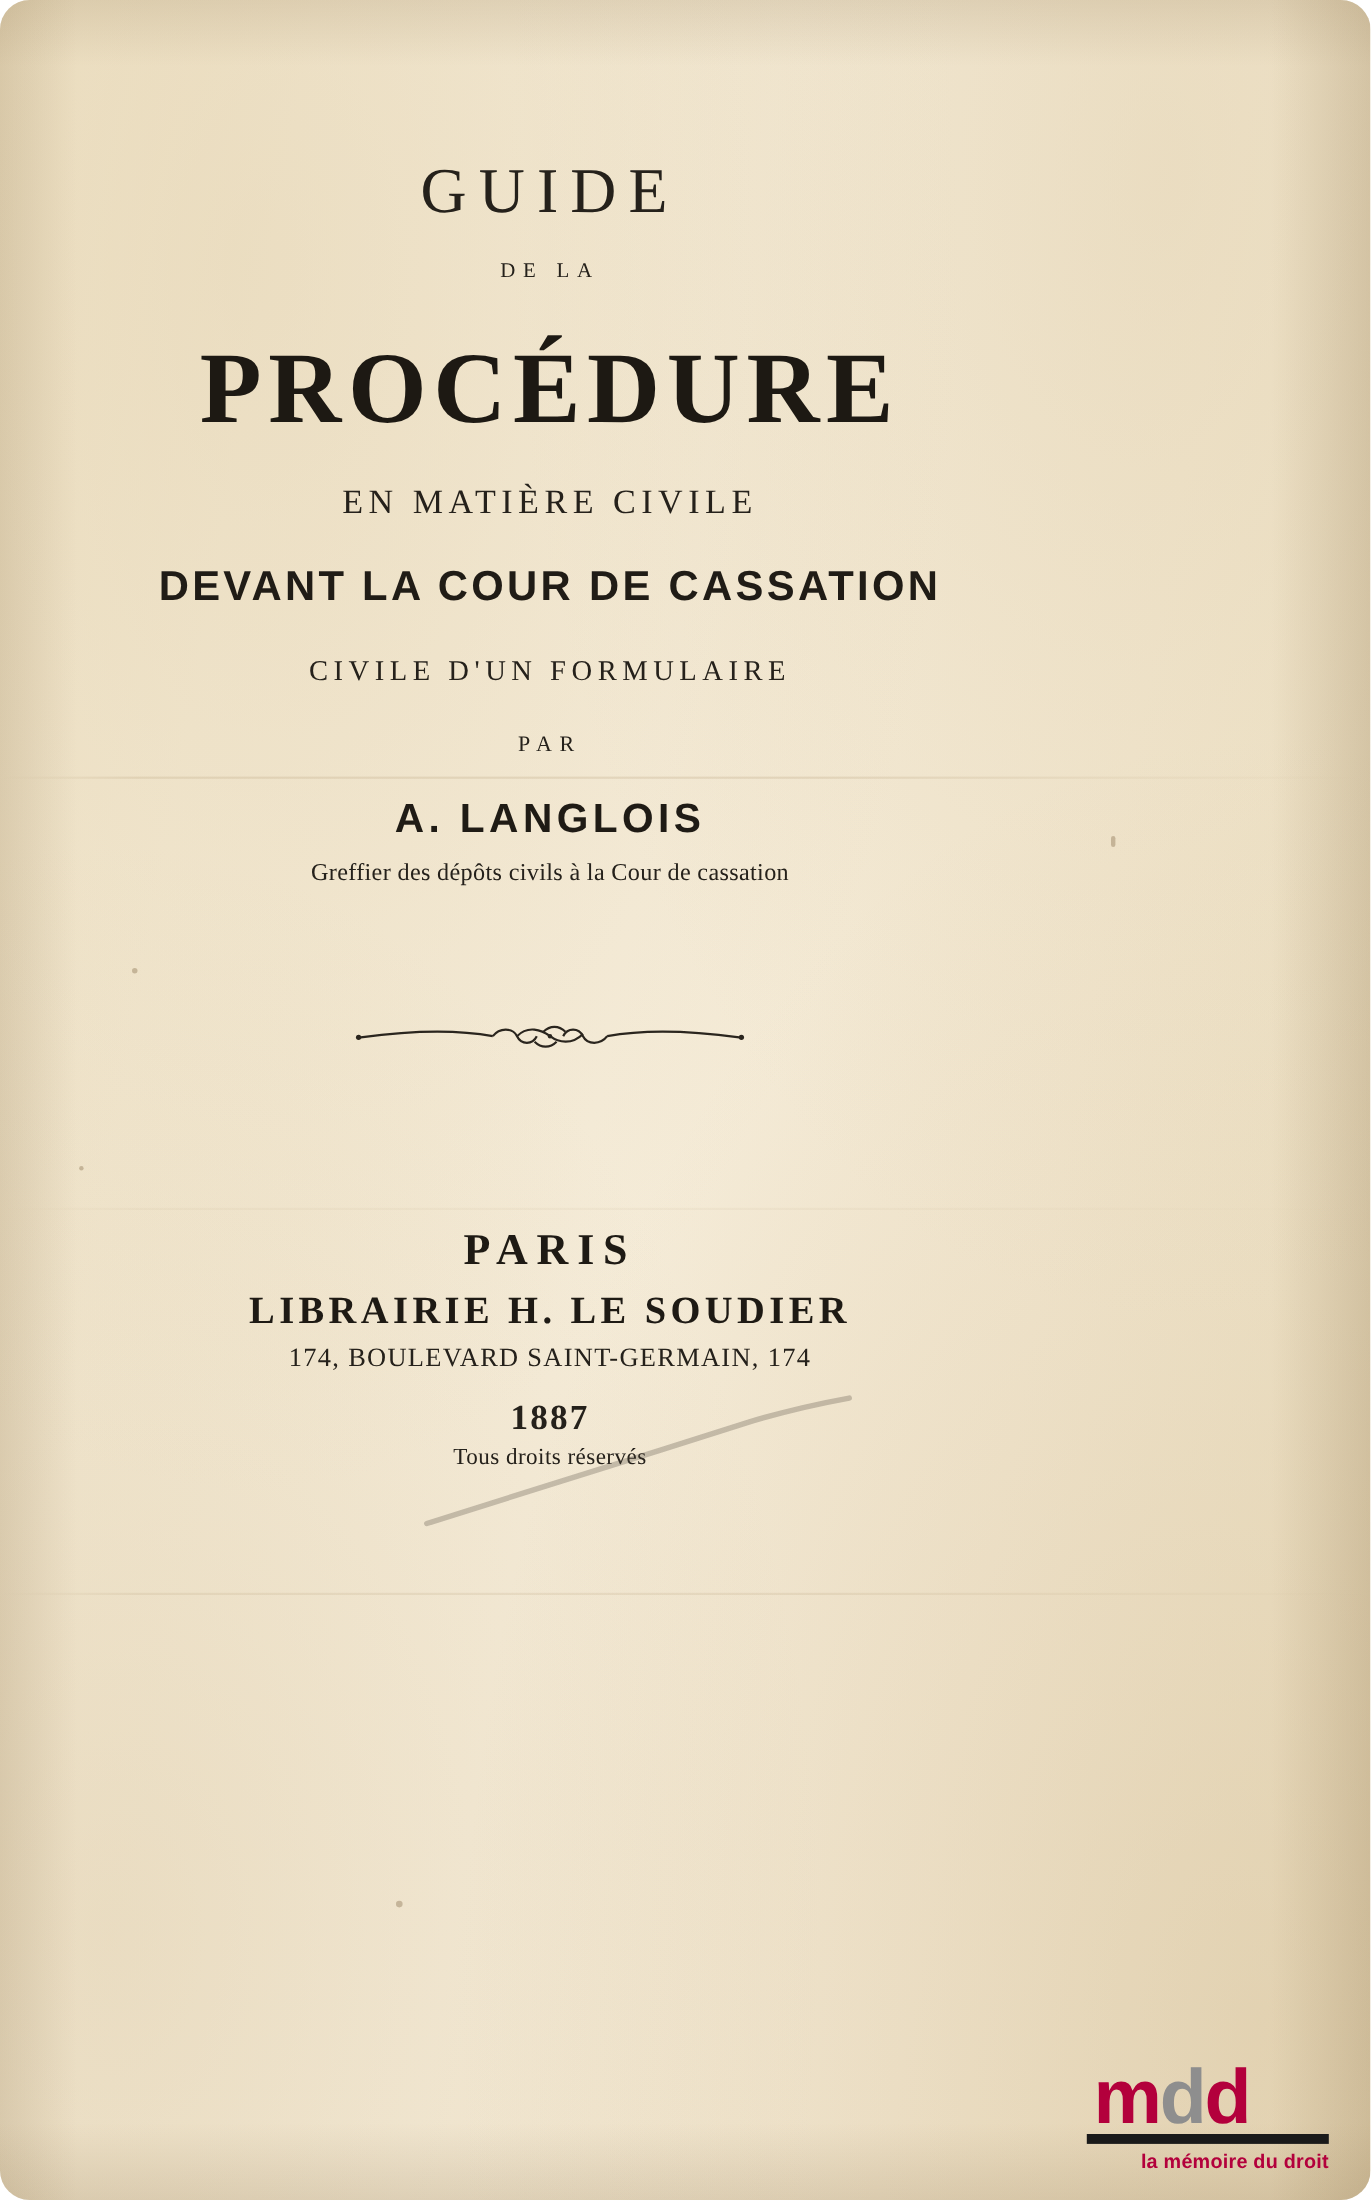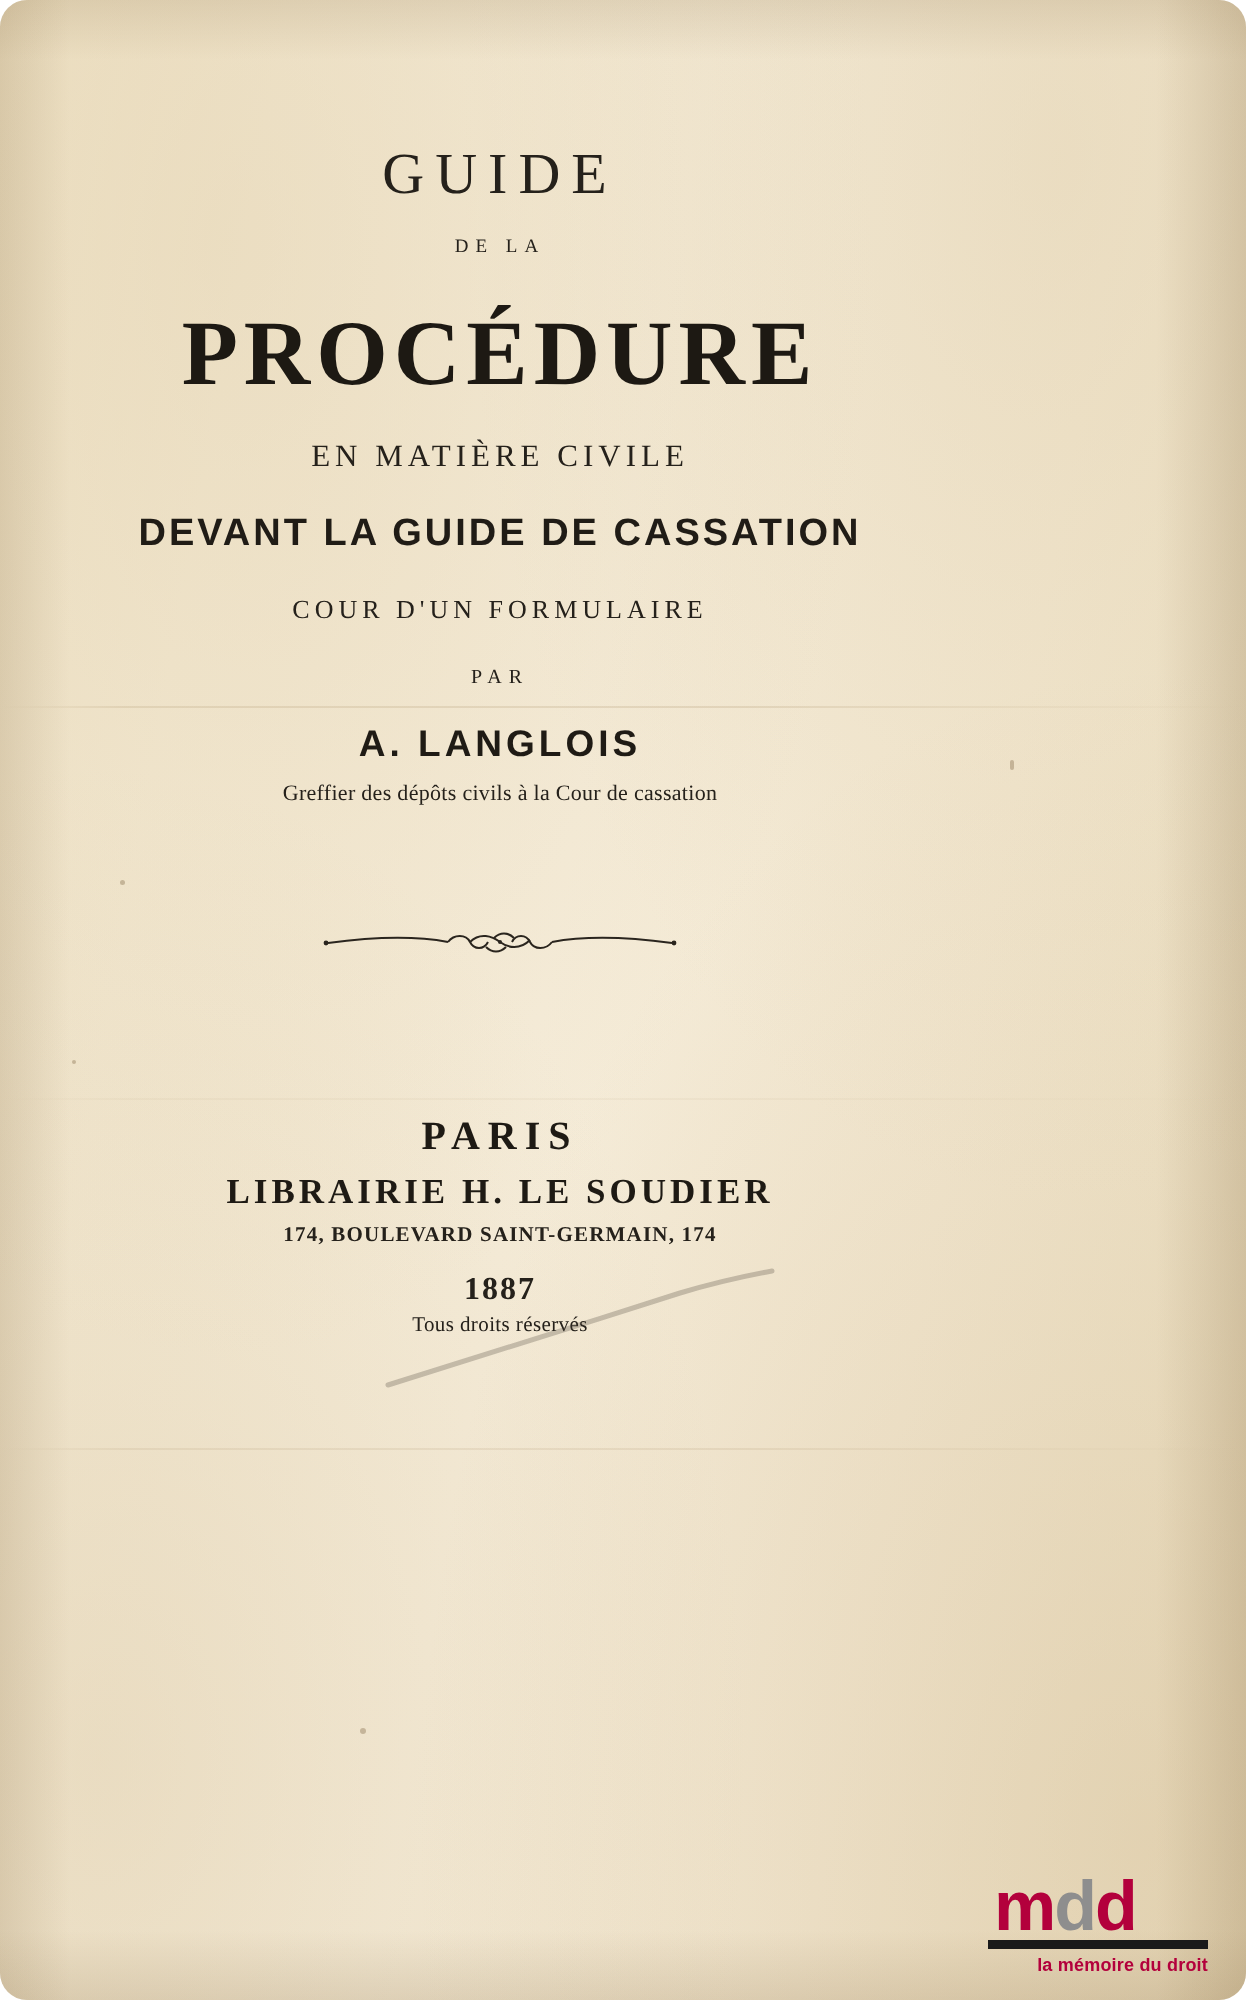--- a/index.html
+++ b/index.html
@@ -175,23 +175,23 @@
     position: absolute;
     top: 1172px; left: 0; right: 0;
     font-size: 35px;
     letter-spacing: 4px;
     font-weight: bold;
     color: #1e1a14;
   }
   .t-address {
     position: absolute;
     top: 1222px; left: 0; right: 0;
-    font-size: 21px;
+    font-size: 24px;
     letter-spacing: 1.2px;
-    font-weight: bold;
+    font-weight: normal;
   }
   .t-year {
     position: absolute;
     top: 1270px; left: 0; right: 0;
     font-size: 32px;
     letter-spacing: 2px;
     font-weight: bold;
   }
   .t-rights {
     position: absolute;
@@ -269,22 +269,22 @@
   <div class="speck" style="left:360px; top:1728px; width:6px; height:6px;"></div>
   <div class="speck" style="left:1010px; top:760px; width:4px; height:10px; border-radius:2px;"></div>
   <div class="speck" style="left:72px; top:1060px; width:4px; height:4px;"></div>
 
   <div class="content">
 
     <div class="line t-guide">GUIDE</div>
     <div class="line t-dela">DE LA</div>
     <div class="line t-procedure">PROCÉDURE</div>
     <div class="line t-enmatiere">EN MATIÈRE CIVILE</div>
-    <div class="line t-devant">DEVANT LA GUIDE DE CASSATION</div>
-    <div class="line t-suivi">COUR D'UN FORMULAIRE</div>
+    <div class="line t-devant">DEVANT LA COUR DE CASSATION</div>
+    <div class="line t-suivi">CIVILE D'UN FORMULAIRE</div>
     <div class="line t-par">PAR</div>
     <div class="line t-author">A. LANGLOIS</div>
     <div class="line t-role">Greffier des dépôts civils à la Cour de cassation</div>
 
     <div class="ornament">
       <svg width="360" height="40" viewBox="0 0 360 40" aria-hidden="true">
         <g stroke="#2a251e" fill="none" stroke-width="2">
           <path d="M8 21 C 60 14, 96 14, 128 20"></path>
           <path d="M232 20 C 264 14, 300 14, 352 21"></path>
           <path d="M128 20 c 6 -8, 18 -8, 22 0 c 4 8, 14 8, 18 0"></path>

